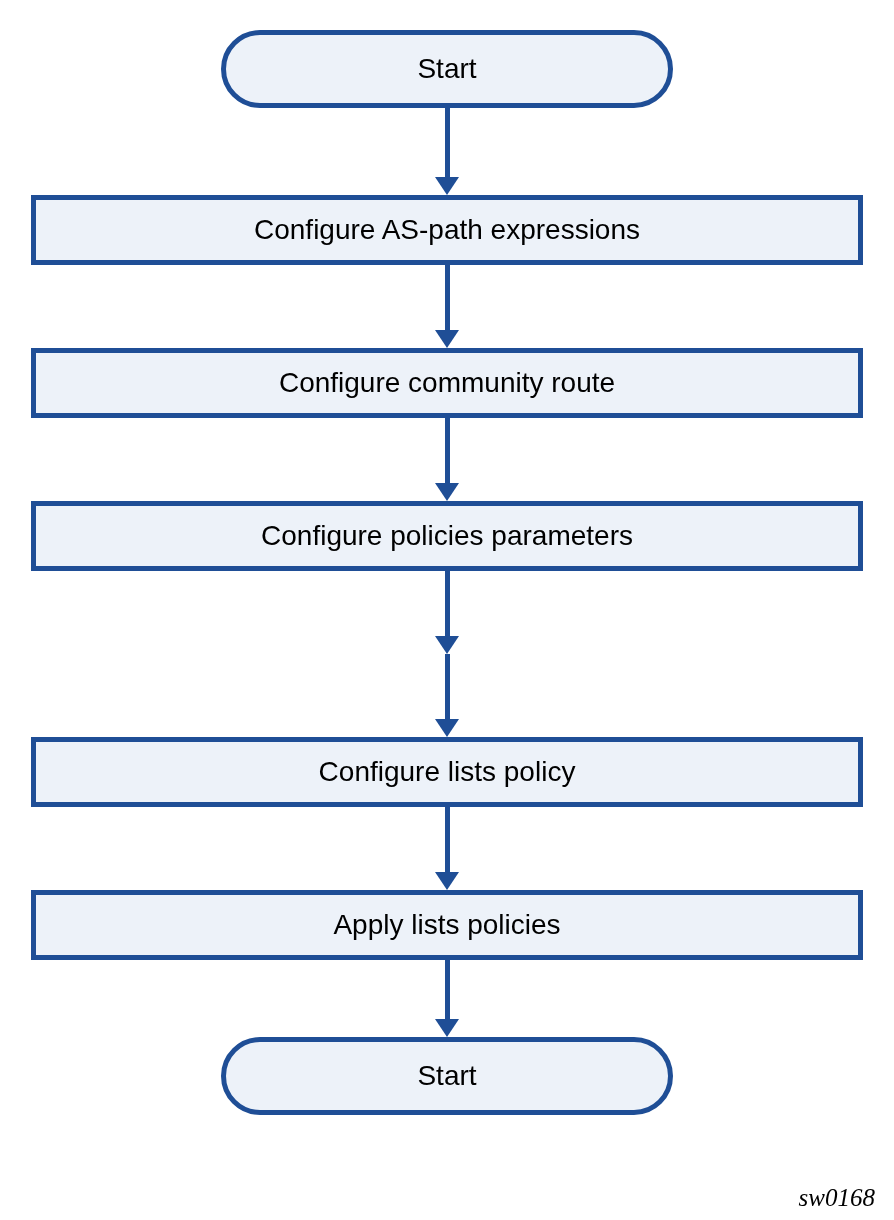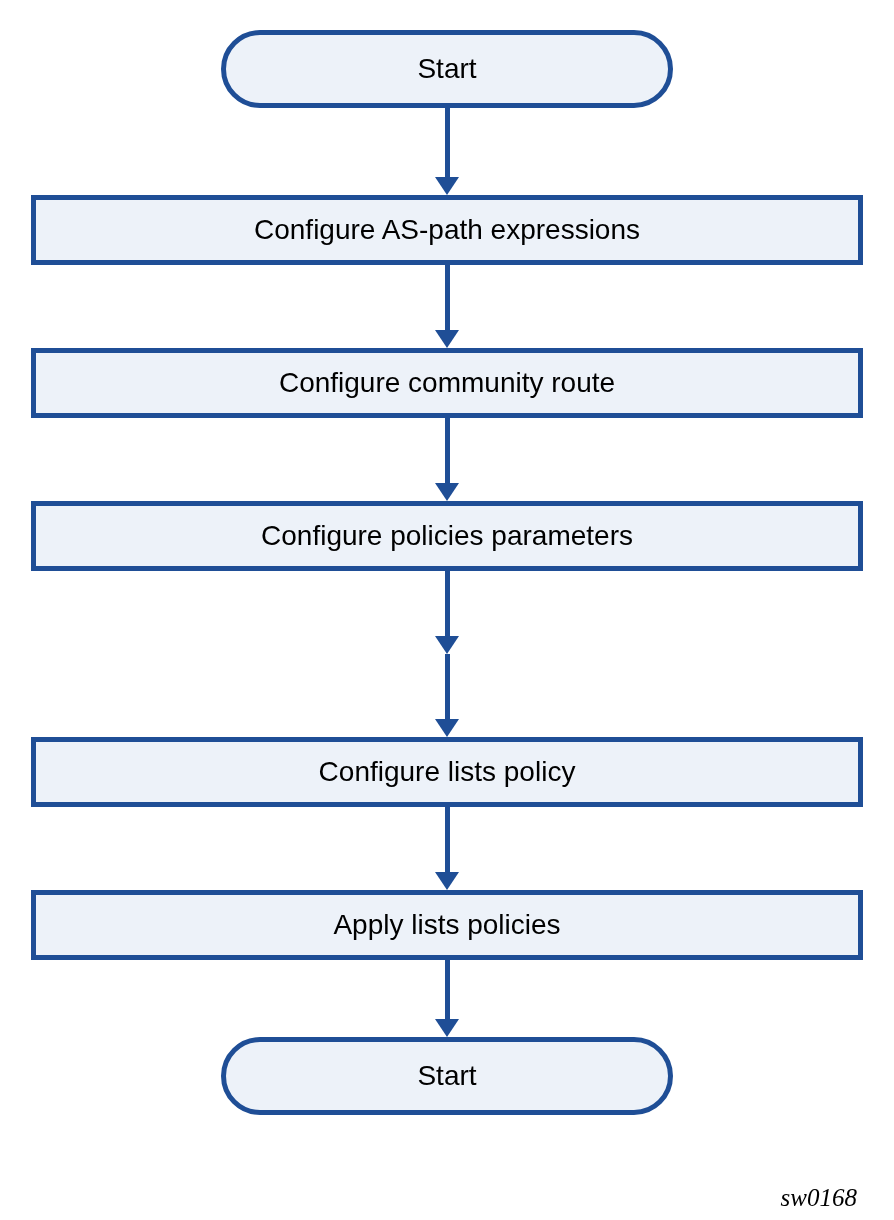--- a/index.html
+++ b/index.html
@@ -42,21 +42,21 @@
   .arrow .head{
     width:0;height:0;flex:0 0 auto;
     border-left:12px solid transparent;
     border-right:12px solid transparent;
     border-top:18px solid var(--border-blue);
   }
   .h87{height:87px;}
   .h83{height:83px;}
   .h77{height:77px;}
   .figure-code{
-    position:absolute;right:37px;bottom:8px;
+    position:absolute;right:19px;bottom:8px;
     font-family:"Liberation Serif", serif;
     font-style:italic;font-size:25px;color:var(--text-black);
   }
 </style>
 </head>
 <body>
 
 <div class="flow">
 
   <div class="node terminator">

